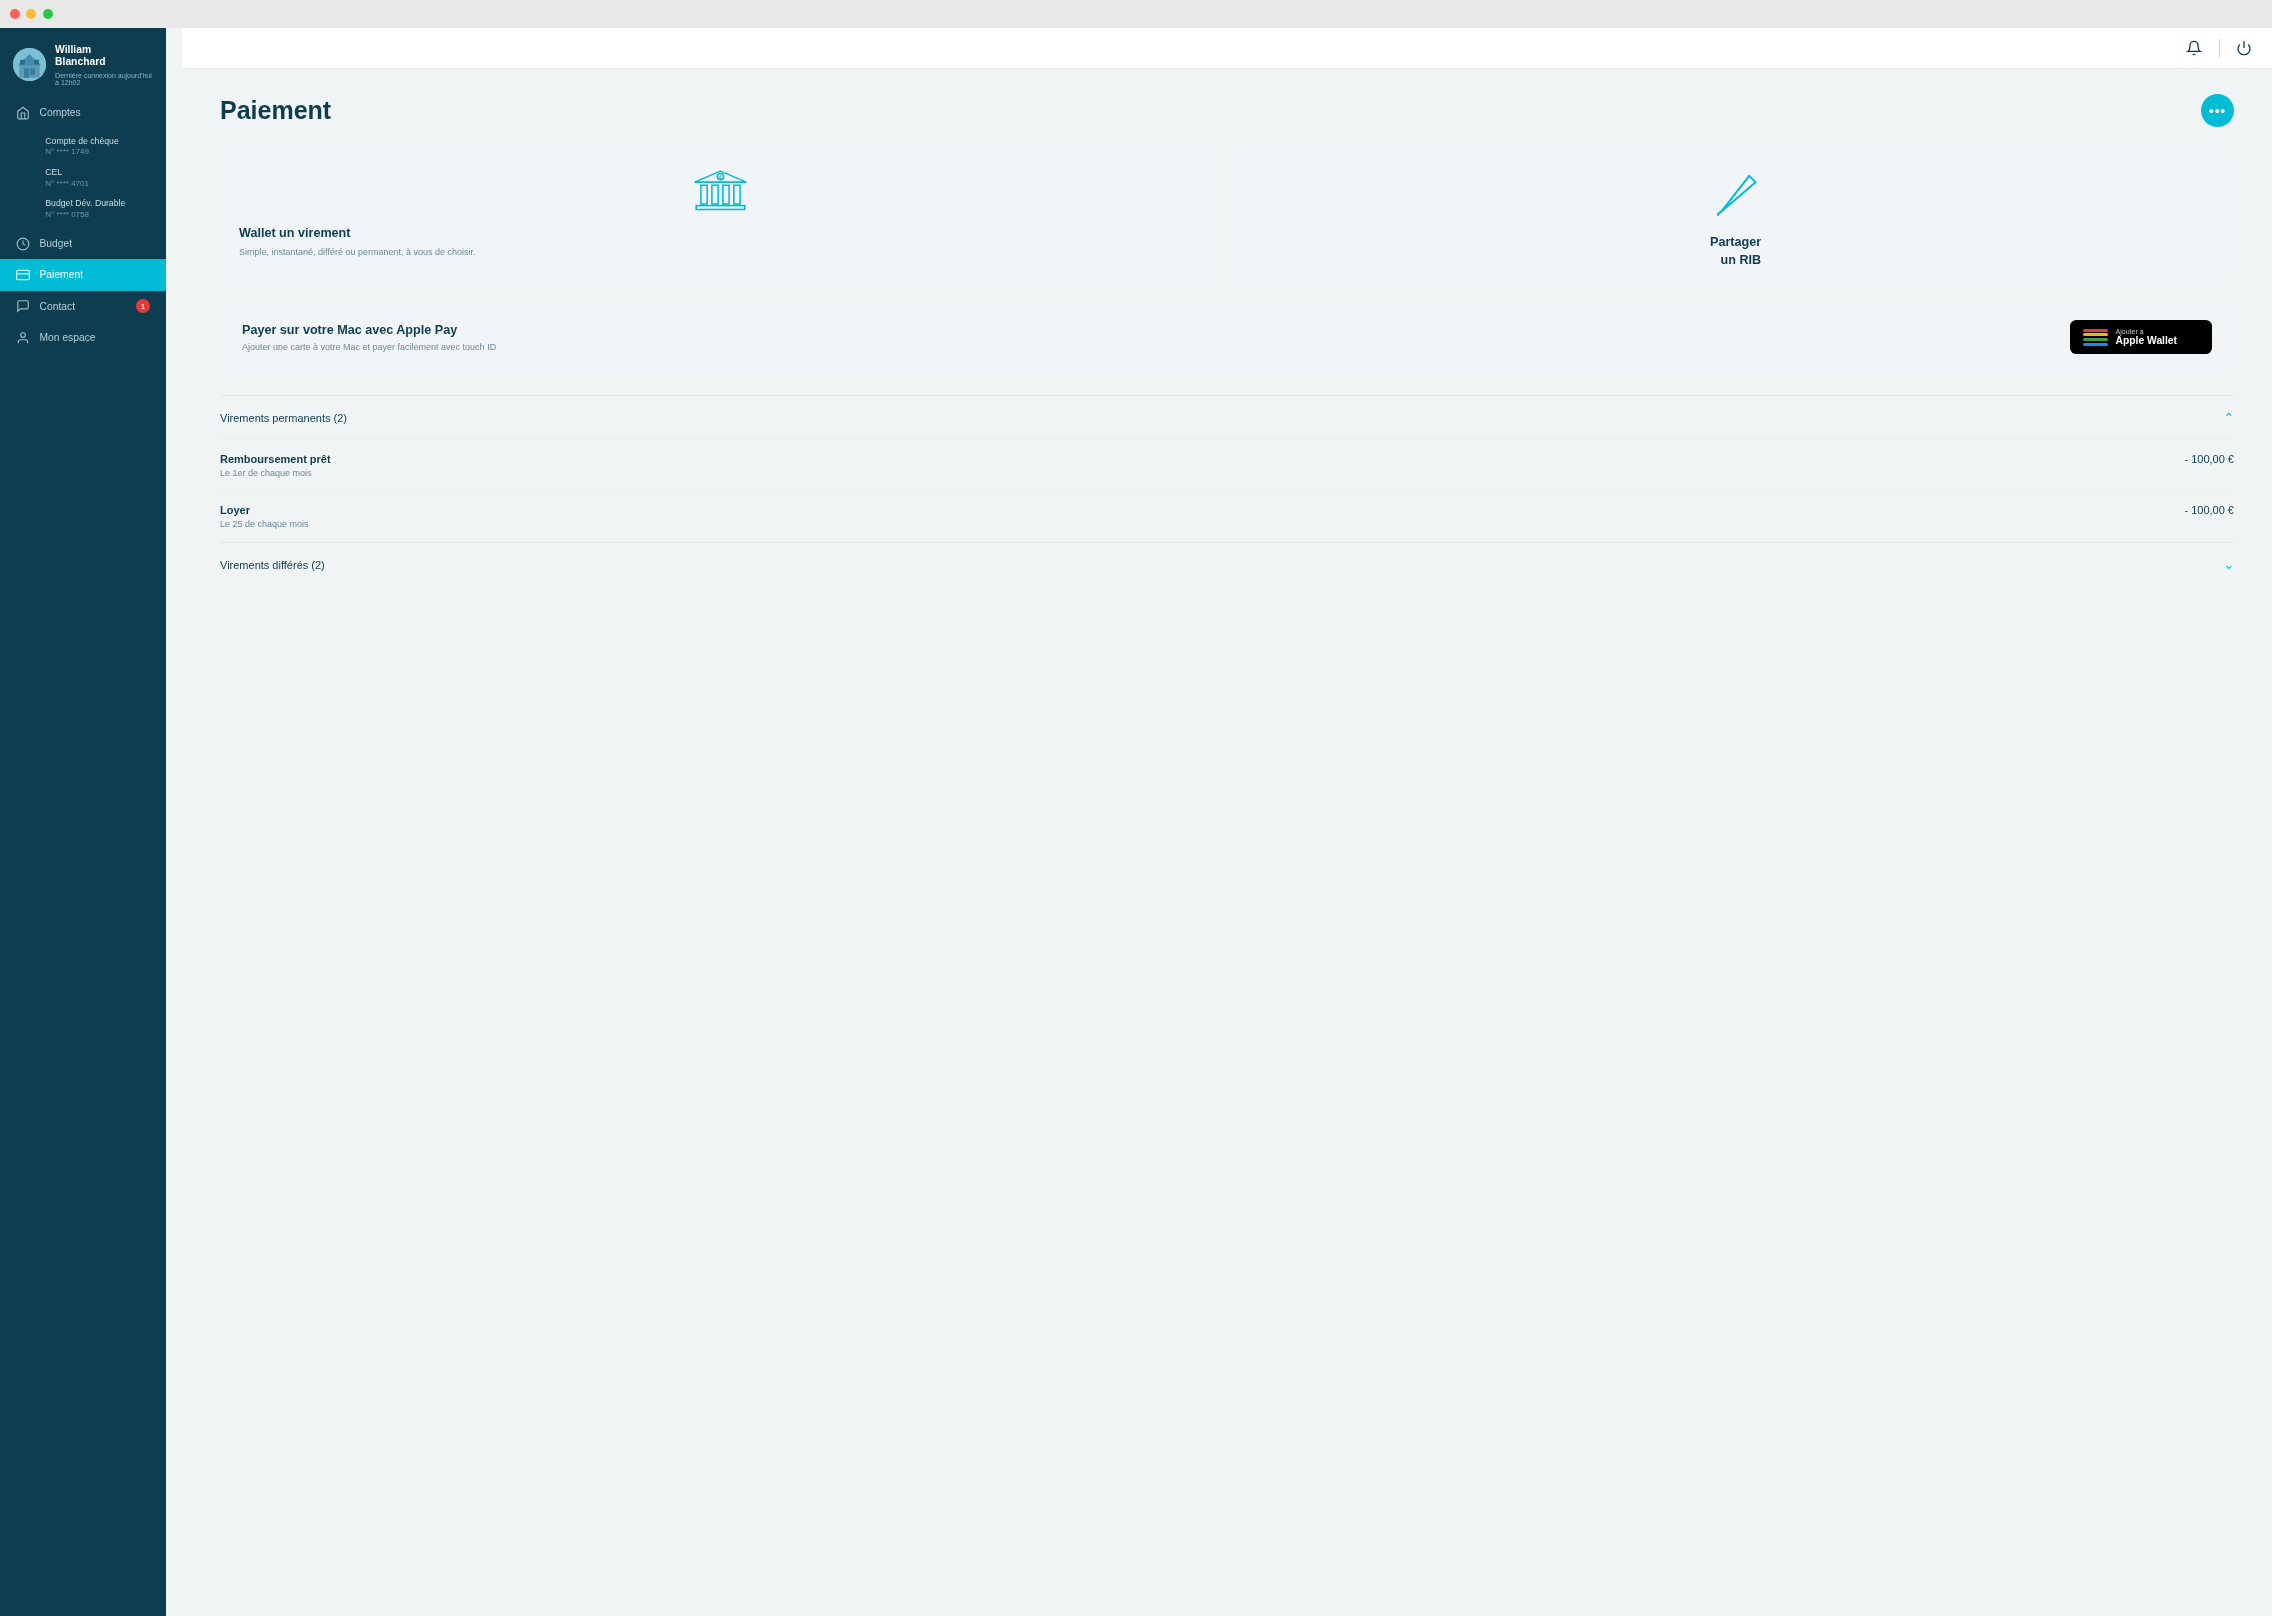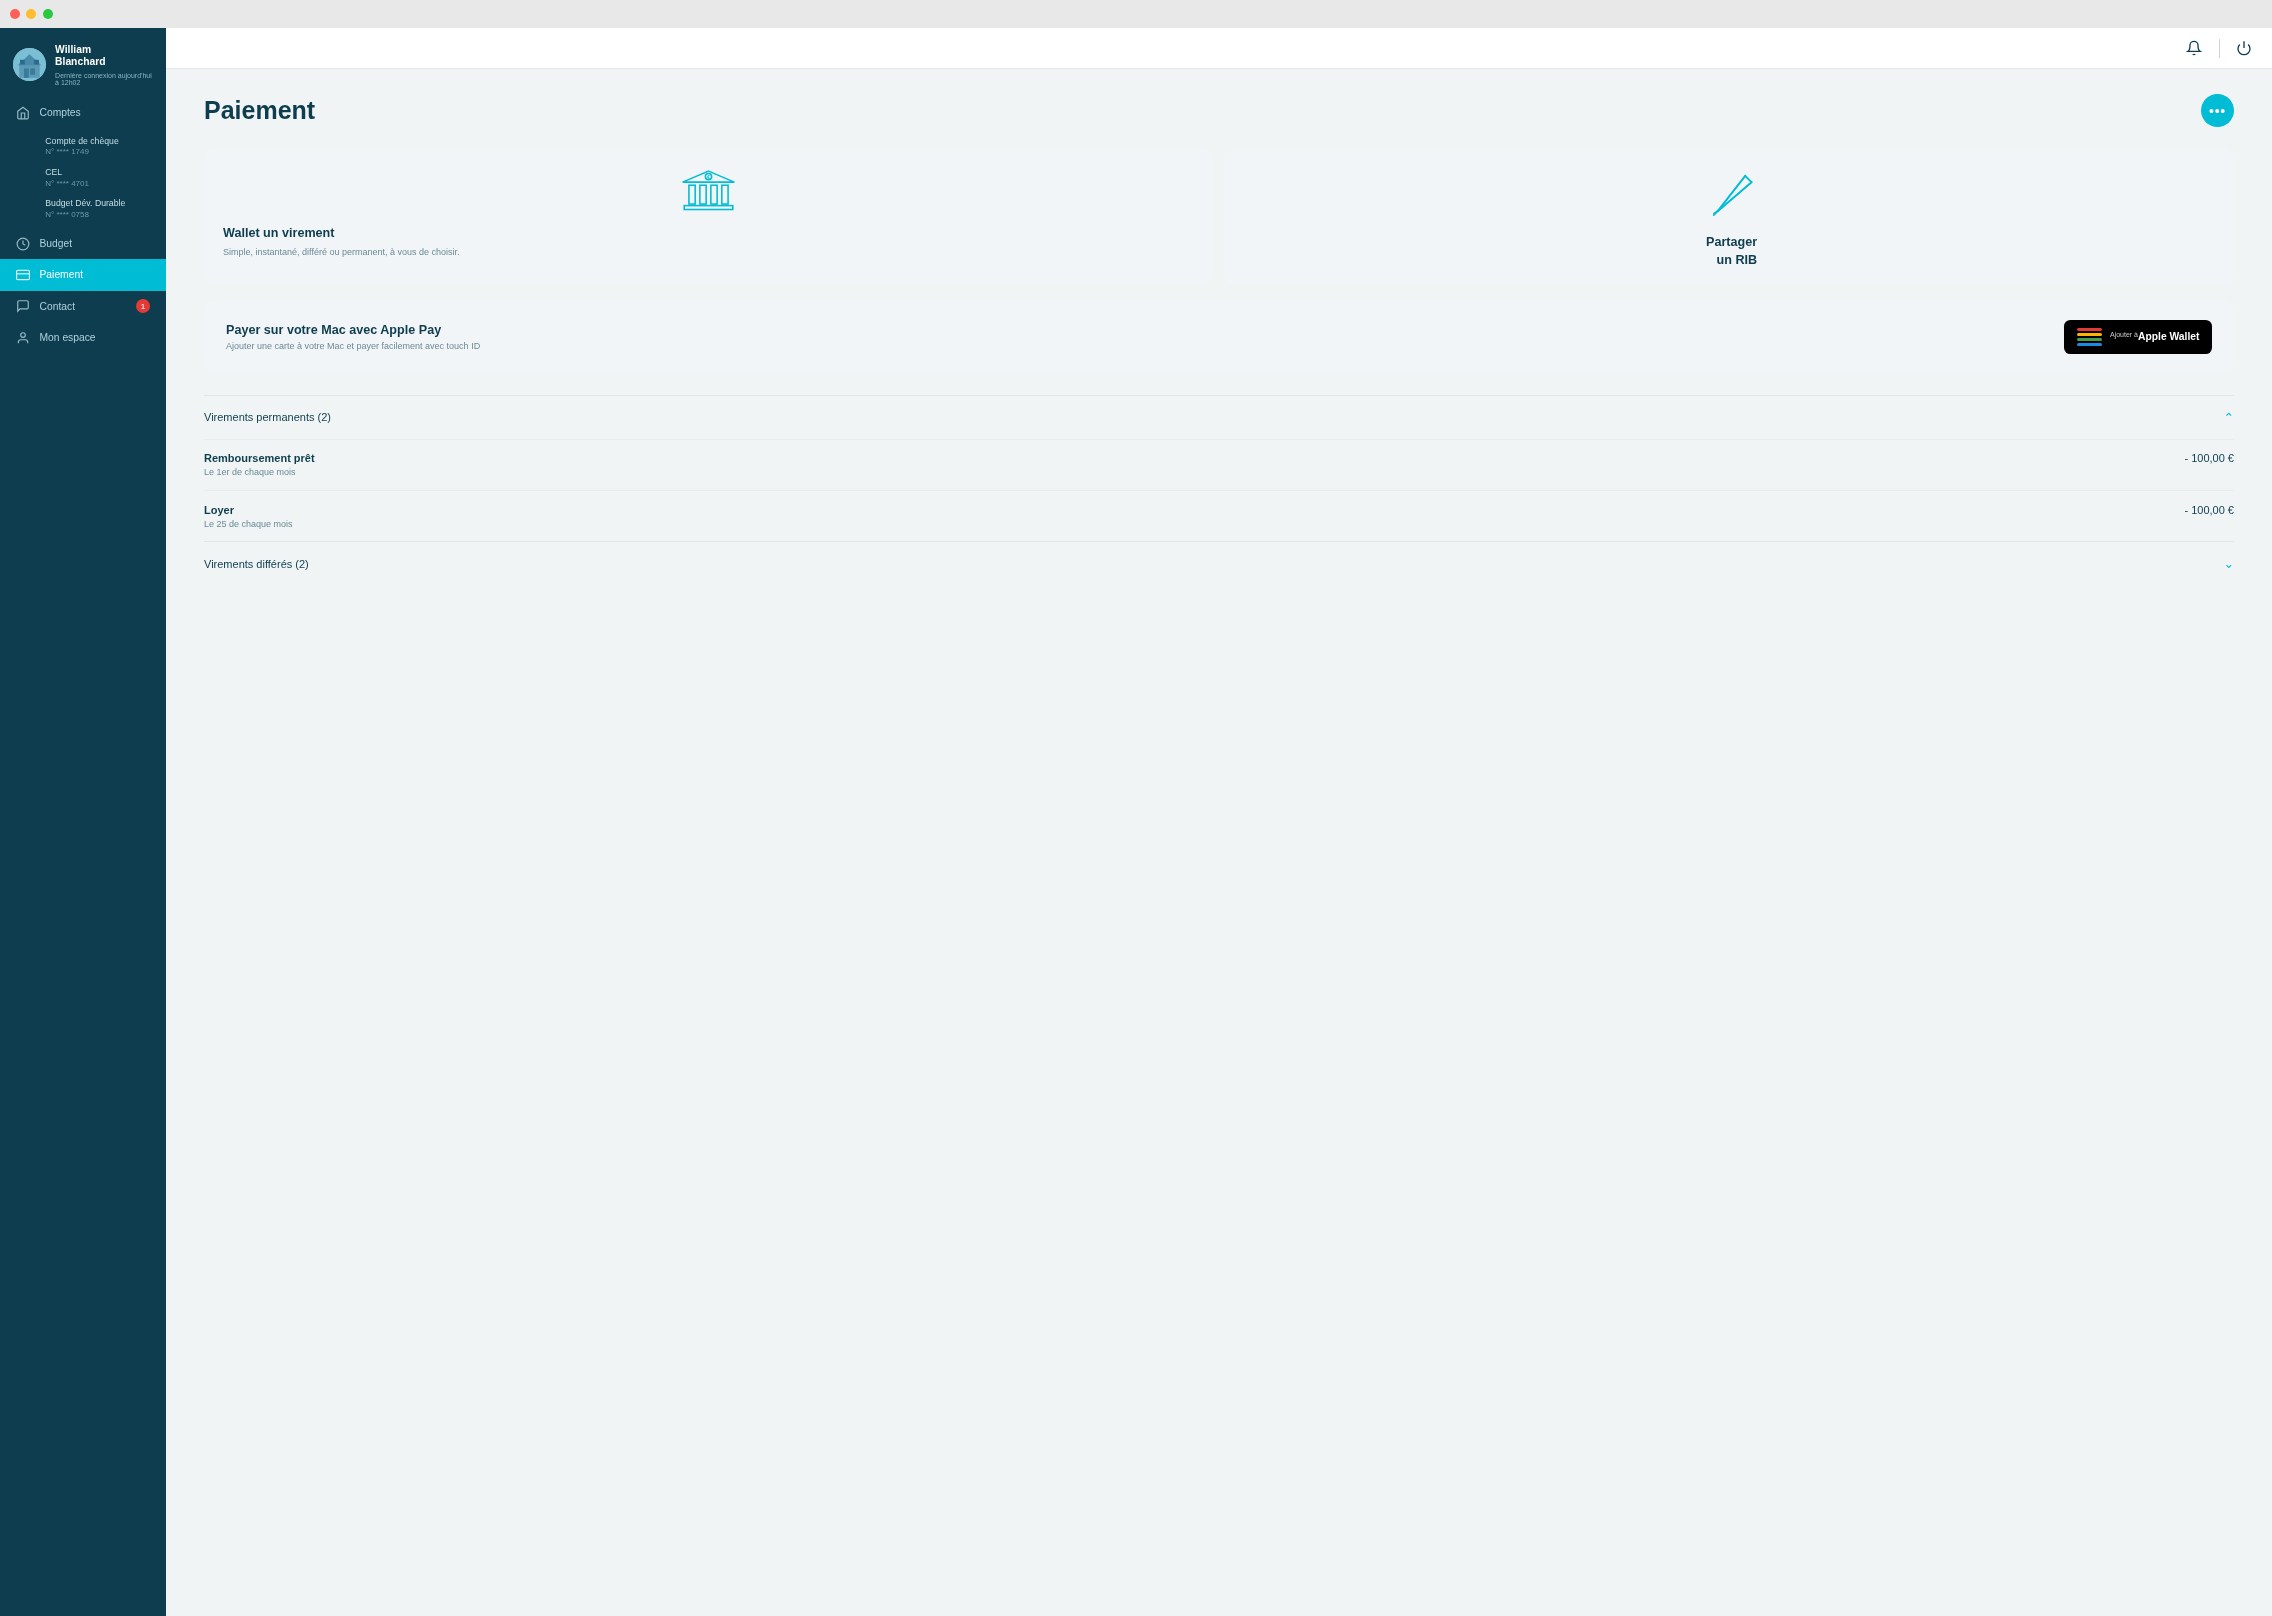--- a/index.html
+++ b/index.html
@@ -28,20 +28,21 @@
     }
     .tb-red { background: #ff5f57; }
     .tb-yellow { background: #febc2e; }
     .tb-green { background: #28c840; }
 
     
     .app {
       display: flex;
       flex: 1;
       overflow: hidden;
+      gap: 16px;
     }
 
     
     .sidebar {
       width: 166px;
       background: #0d3d4f;
       color: #fff;
       display: flex;
       flex-direction: column;
       flex-shrink: 0;
@@ -263,21 +264,21 @@
       display: flex; flex-direction: column; gap: 1.6px;
     }
     .wallet-stripe {
       height: 4px;
       border-radius: 1.6px;
     }
     .ws1 { background: #e53935; }
     .ws2 { background: #ffb300; }
     .ws3 { background: #43a047; }
     .ws4 { background: #1e88e5; }
-    .wallet-text { display: flex; flex-direction: row; }
+    .wallet-text { display: flex; flex-direction: column; }
     .wt-small { font-size: 7px; color: #ccc; }
     .wt-big { font-size: 10.3px; font-weight: 600; }
 
     
     .section-row {
       border-top: 0.8px solid #e0e6e9;
       padding: 14px 0;
       display: flex;
       align-items: center;
       justify-content: space-between;

